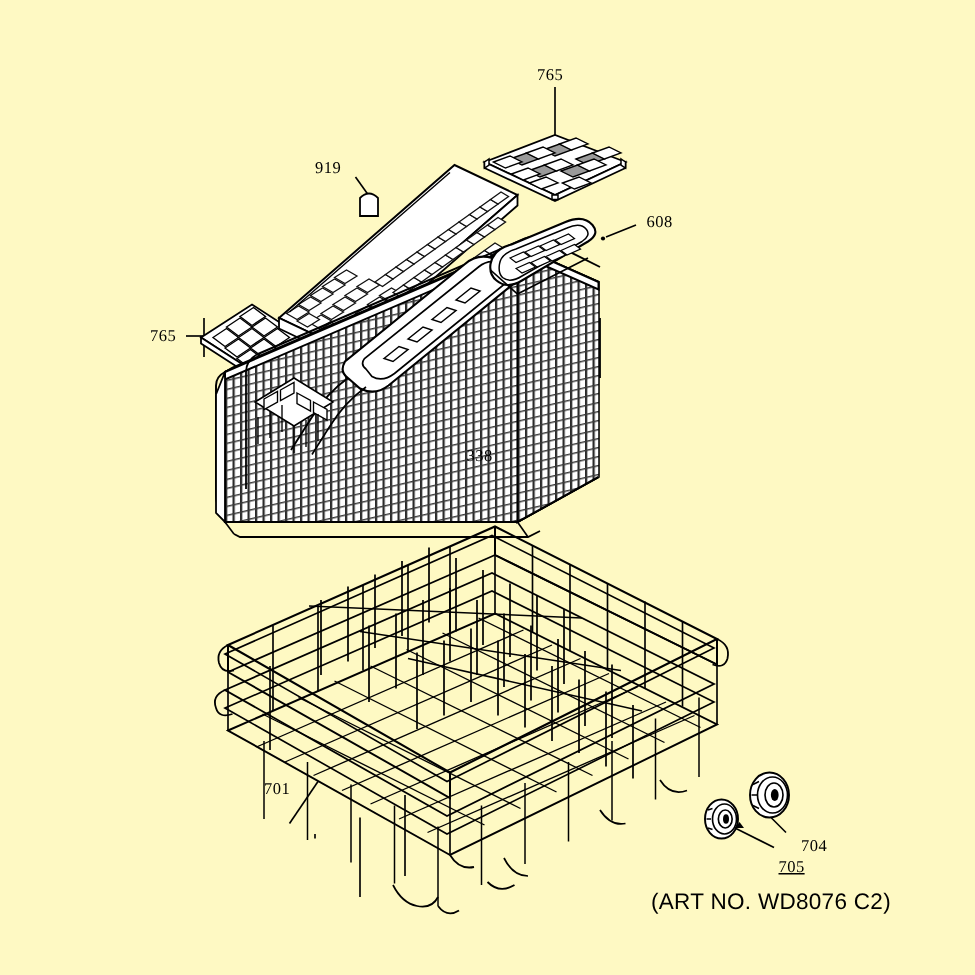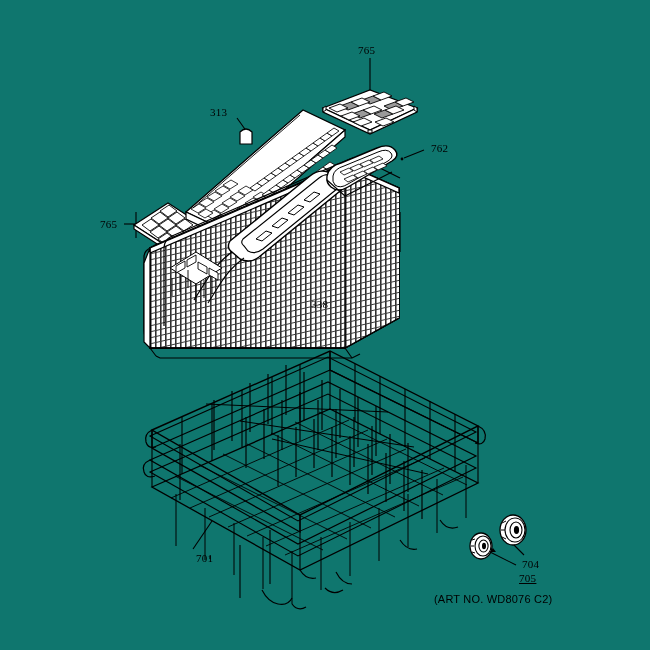--- a/index.html
+++ b/index.html
@@ -4,21 +4,21 @@
 <style>
   html, body {
     margin: 0;
     padding: 0;
     background: #ffffff;
   }
   #page {
     position: relative;
     width: 650px;
     height: 650px;
-    background: #0f766e;
+    background: #fef9c3;
     font-family: "Liberation Serif", serif;
     overflow: hidden;
   }
   #diagram {
     position: absolute;
     left: 0;
     top: 0;
     width: 650px;
     height: 650px;
   }
@@ -27,33 +27,33 @@
     font-family: "Liberation Serif", serif;
     font-size: 11px;
     color: #000000;
     letter-spacing: 0.3px;
     white-space: nowrap;
     user-select: none;
   }
   .artno {
     position: absolute;
     font-family: "Liberation Sans", sans-serif;
-    font-size: 11px;
+    font-size: 15px;
     color: #000000;
     letter-spacing: 0.2px;
     white-space: nowrap;
   }
   
   #lbl-765-top { left: 358px; top: 44px; }
   #lbl-766     { left: 210px; top: 106px; }
   #lbl-762     { left: 431px; top: 142px; }
   #lbl-765-left{ left: 100px; top: 218px; }
   #lbl-761     { left: 311px; top: 298px; }
-  #lbl-701     { left: 176px; top: 552px; margin-left: 20px; }
-  #lbl-704     { left: 522px; top: 558px; text-align: center; }
+  #lbl-701     { left: 176px; top: 520px; }
+  #lbl-704     { left: 534px; top: 558px; text-align: center; }
   #lbl-705     { left: 519px; top: 572px; text-decoration: underline; }
   #art-no      { left: 434px; top: 593px; }
 </style>
 </head>
 <body>
 
 <div id="page">
 
   <svg id="diagram" viewBox="0 0 650 650">
     <defs>
@@ -472,23 +472,23 @@
       </g>
 
       <path d="M516 565 L490 552" fill="none" stroke="#000" stroke-width="1.1"></path>
       <path d="M490 552 l6 0 l-3 -4 Z" fill="#000" stroke="none"></path>
     </g>
 
   </svg>
 
   <div class="lbl" id="lbl-765-top">765</div>
 
-  <div class="lbl" id="lbl-766">313</div>
-
-  <div class="lbl" id="lbl-762">762</div>
+  <div class="lbl" id="lbl-766">919</div>
+
+  <div class="lbl" id="lbl-762">608</div>
 
   <div class="lbl" id="lbl-765-left">765</div>
 
   <div class="lbl" id="lbl-761">338</div>
 
   <div class="lbl" id="lbl-701">701</div>
 
   <div class="lbl" id="lbl-704">704</div>
 
   <div class="lbl" id="lbl-705">705</div>

